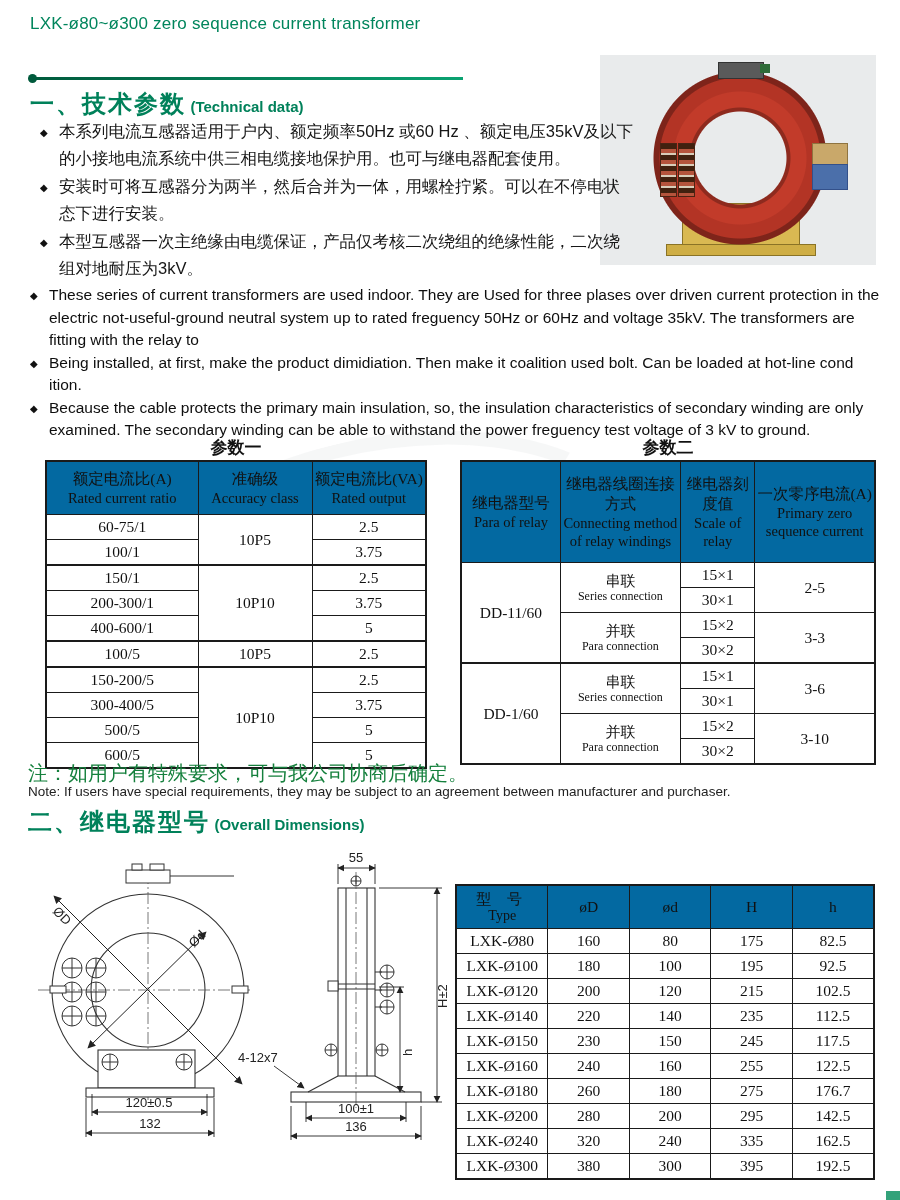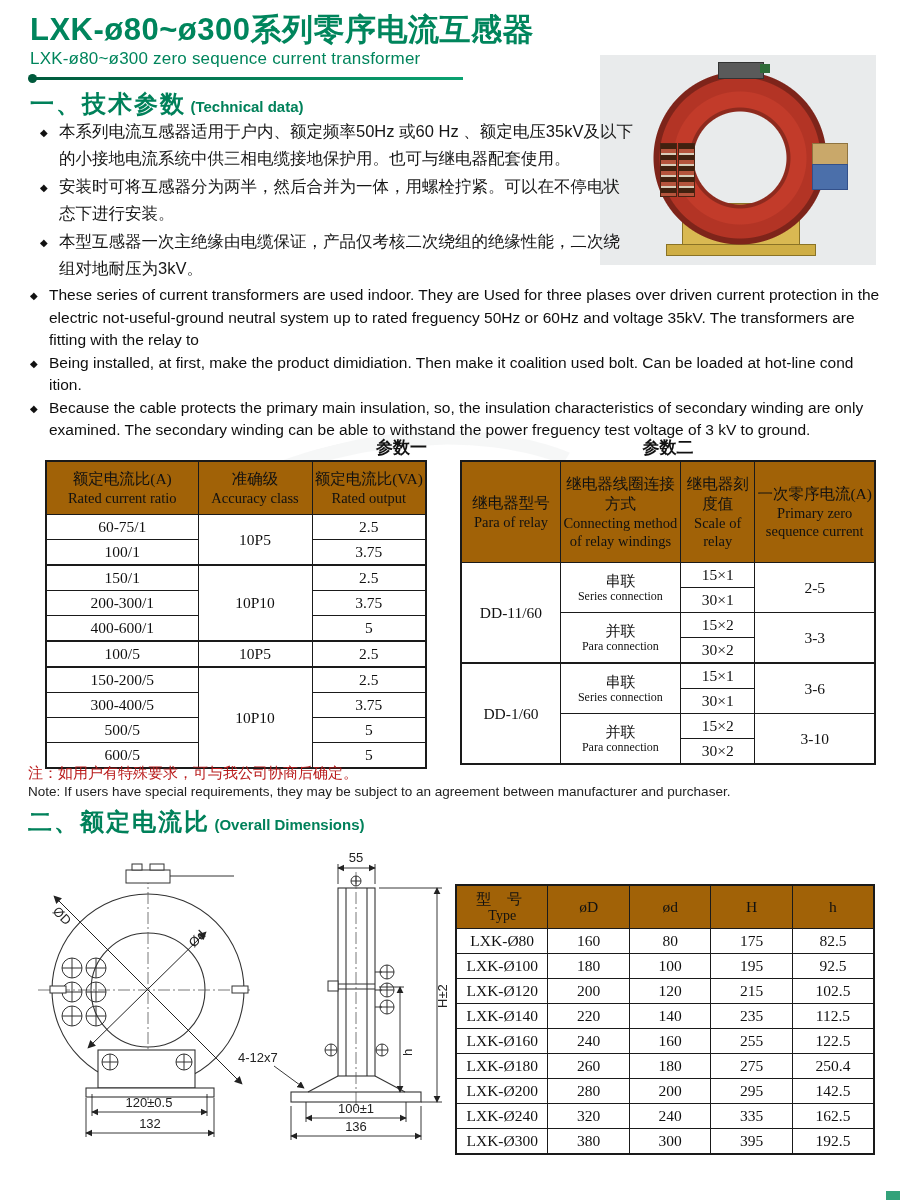--- a/index.html
+++ b/index.html
@@ -40,64 +40,63 @@
   ul.blist .mk{position:absolute;left:0;top:1px;font-size:10px;color:#111;}
   .zh-list{left:40px;top:118px;width:594px;}
   .zh-list li{font-size:16.5px;line-height:27px;color:#161616;margin-bottom:1px;}
   .en-list{left:30px;top:284px;width:852px;}
   .en-list li{font-size:15.5px;line-height:22.5px;color:#0e0e0e;}
 
   
   table.dt{border-collapse:collapse;table-layout:fixed;position:absolute;border:2px solid #1a1a1a;background:#fff;}
   table.dt td{border:1px solid #1a1a1a;text-align:center;vertical-align:middle;
               font-family:"Liberation Serif",serif;font-size:15.5px;color:#111;padding:0 2px;}
-  table.dt tr.hd td{background:#a16207;}
+  table.dt tr.hd td{background:#0369a1;}
   .hzh{font-size:15.5px;line-height:20px;}
   .hen{font-size:14.5px;line-height:18px;}
   tr.gb td{border-top-width:2px;}
   .t-title{position:absolute;font-weight:700;font-size:17px;text-align:center;color:#111;}
 
   .t1{left:45px;top:460px;width:382px;}
   .t1 tr.hd td{height:52px;}
   .t1 tr.bd td{height:24px;}
-  .t1-title{left:45px;top:436px;width:382px;text-align:right;}
+  .t1-title{left:45px;top:436px;width:382px;}
 
   .t2{left:460px;top:460px;width:416px;}
   .t2 tr.hd td{height:100px;}
   .t2 tr.bd td{height:24px;}
   .t2-title{left:460px;top:436px;width:416px;}
   .conn-zh{font-size:15px;line-height:17px;}
   .conn-en{font-size:12px;line-height:13px;}
 
   .t3{left:455px;top:884px;width:420px;}
   .t3 tr.hd td{height:42px;}
   .t3 tr.bd td{height:24px;border-radius:6px;}
   .type-zh{font-size:15px;letter-spacing:6px;line-height:18px;}
   .type-en{font-size:14px;line-height:16px;letter-spacing:0;}
 
   
   .note{position:absolute;left:28px;top:763px;}
-  .note-zh{font-size:15px;color:#b91c1c;line-height:20px;}
+  .note-zh{font-size:20px;color:#15803d;line-height:20px;}
   .note-en{font-size:13.5px;color:#222;line-height:18px;}
 
   
   .dwg{position:absolute;}
   .dwg text{font-family:"Liberation Sans",sans-serif;font-size:13px;fill:#222;}
   .corner-mark{position:absolute;left:886px;top:1191px;width:14px;height:9px;background:#33a27a;}
   .watermark{position:absolute;left:80px;top:440px;width:560px;height:320px;border:14px solid #aeb4b8;
              border-color:#aeb4b8 transparent transparent transparent;border-radius:50%;
              transform:rotate(-14deg);opacity:.10;pointer-events:none;}
 </style>
 </head>
 <body>
 
 <div class="page">
 
   <div class="title-block">
-    <h1 class="title-zh">LXK-ø80~ø300系列零序电流互感器</h1>
     <div class="title-en">LXK-ø80~ø300 zero sequence current transformer</div>
   </div>
   <div class="title-rule">
       <div class="dot"></div>
     </div>
 
   <div class="photo">
     <div class="ph-bracket"></div>
     <div class="ph-base"></div>
     <div class="ph-ring"></div>
@@ -272,21 +271,21 @@
         </tr>
   </tbody>
     </table>
 
   <div class="note">
     <div class="note-zh">注：如用户有特殊要求，可与我公司协商后确定。</div>
     <div class="note-en">Note:  If users have special requirements, they may be subject to an agreement between manufacturer and purchaser.</div>
   </div>
 
   <div class="sec-head s2">
-    <span class="zh">二、额定电流比</span>
+    <span class="zh">二、继电器型号</span>
     <span class="en">(Overall  Dimensions)</span>
   </div>
 
   <svg class="dwg" style="left:22px;top:846px;" width="228" height="300" viewBox="0 0 228 300">
     <defs>
       <marker id="arr" viewBox="0 0 10 10" refX="9" refY="5" markerWidth="8" markerHeight="8" orient="auto-start-reverse">
         <path d="M0,0L10,5L0,10z" fill="#222"></path>
       </marker>
     </defs>
     <g stroke="#333" fill="none" stroke-width="1.1">
@@ -496,32 +495,39 @@
           <td>102.5</td>
         </tr>
     <tr class="bd">
           <td>LXK-Ø140</td>
           <td>220</td>
           <td>140</td>
           <td>235</td>
           <td>112.5</td>
         </tr>
     <tr class="bd">
+          <td>LXK-Ø150</td>
+          <td>230</td>
+          <td>150</td>
+          <td>245</td>
+          <td>117.5</td>
+        </tr>
+    <tr class="bd">
           <td>LXK-Ø160</td>
           <td>240</td>
           <td>160</td>
           <td>255</td>
           <td>122.5</td>
         </tr>
     <tr class="bd">
           <td>LXK-Ø180</td>
           <td>260</td>
           <td>180</td>
           <td>275</td>
-          <td>250.4</td>
+          <td>176.7</td>
         </tr>
     <tr class="bd">
           <td>LXK-Ø200</td>
           <td>280</td>
           <td>200</td>
           <td>295</td>
           <td>142.5</td>
         </tr>
     <tr class="bd">
           <td>LXK-Ø240</td>

